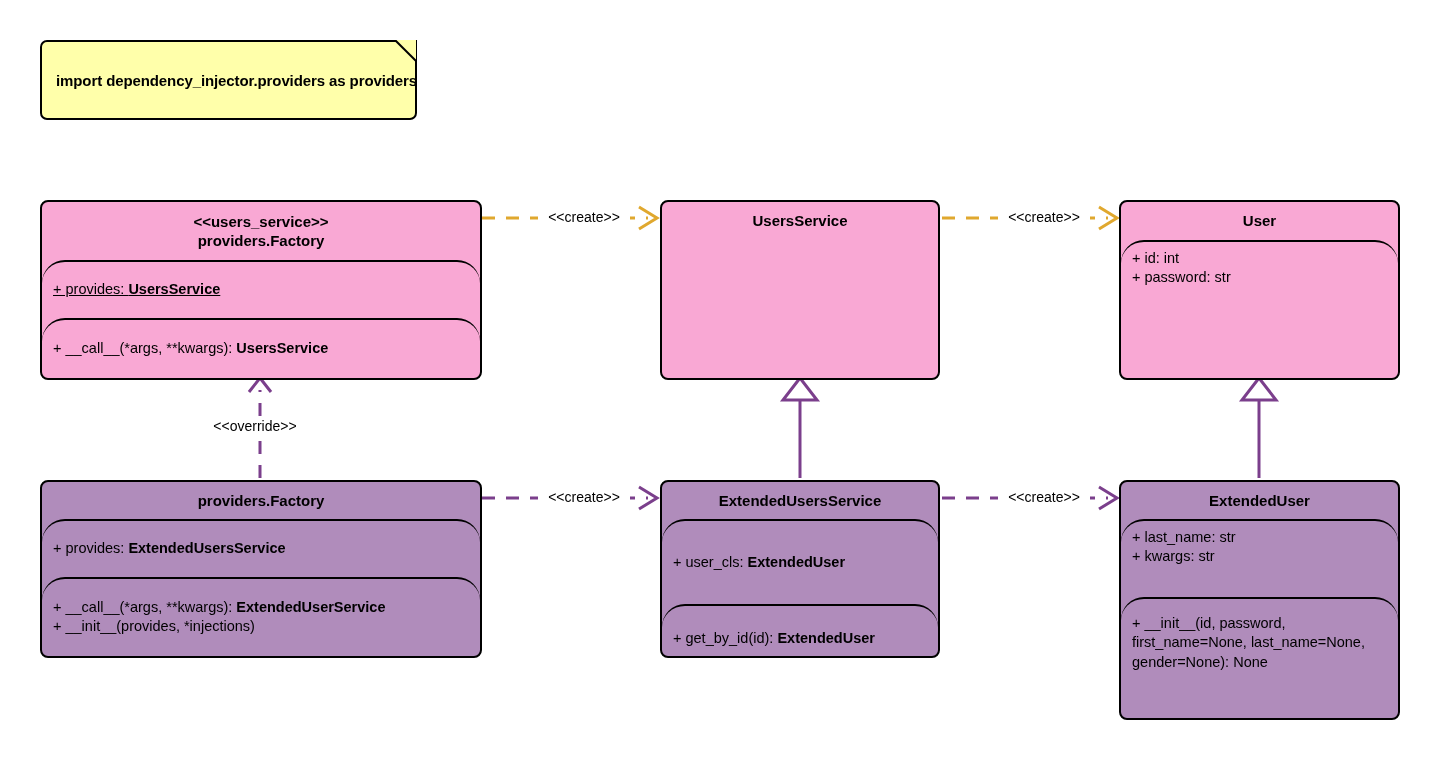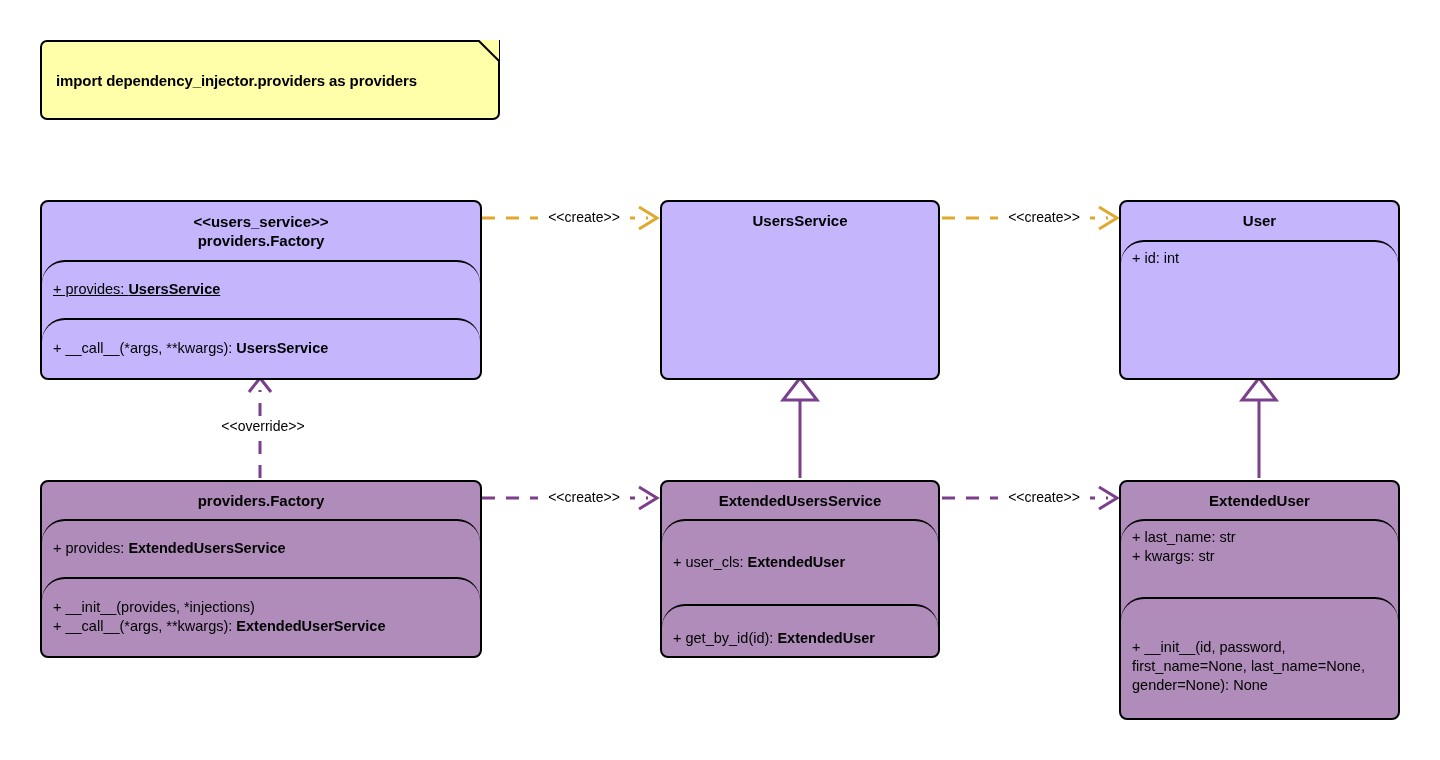--- a/index.html
+++ b/index.html
@@ -51,21 +51,21 @@
 
   
   .uml-class {
     position: absolute;
     box-sizing: border-box;
     border: 2.5px solid #000000;
     border-radius: 8px;
     overflow: hidden;
     z-index: 3;
   }
-  .uml-class.yellow { background: #c4b5fd; }
+  .uml-class.yellow { background: #f9a8d4; }
   .uml-class.purple { background: #b08cbb; }
 
   .compartment {
     box-sizing: border-box;
     position: relative;
   }
   .compartment + .compartment {
     border-top: 2.5px solid #000000;
   }
   .comp-header {
@@ -155,25 +155,25 @@
     </g>
 
     <g>
       <line x1="1259" y1="478" x2="1259" y2="398" stroke="#7b3f8c" stroke-width="3"></line>
       <polygon points="1259,378 1242,400 1276,400" fill="#ffffff" stroke="#7b3f8c" stroke-width="3" stroke-linejoin="miter"></polygon>
     </g>
   </svg>
 
   <div class="edge-label" style="left:538px; top:209px; width:86px;">&lt;&lt;create&gt;&gt;</div>
   <div class="edge-label" style="left:998px; top:209px; width:86px;">&lt;&lt;create&gt;&gt;</div>
-  <div class="edge-label" style="left:205px; top:418px; width:110px;">&lt;&lt;override&gt;&gt;</div>
+  <div class="edge-label" style="left:197px; top:418px; width:110px;">&lt;&lt;override&gt;&gt;</div>
   <div class="edge-label" style="left:538px; top:489px; width:86px;">&lt;&lt;create&gt;&gt;</div>
   <div class="edge-label" style="left:998px; top:489px; width:86px;">&lt;&lt;create&gt;&gt;</div>
 
-  <div class="note" style="left:40px; top:40px; width:460px; height:80px;">
+  <div class="note" style="left:40px; top:40px; width:377px; height:80px;">
     <span class="note-text">import dependency_injector.providers as providers</span>
     <span class="note-fold">
       <svg width="22" height="22" viewBox="0 0 22 22" xmlns="http://www.w3.org/2000/svg">
         <path d="M0 0 L22 22 L22 0 Z" fill="#ffffaa"></path>
         <path d="M0 0 L22 22" stroke="#000000" stroke-width="2" fill="none"></path>
         <path d="M22 0 L22 22" stroke="#000000" stroke-width="2" fill="none"></path>
       </svg>
     </span>
   </div>
 
@@ -195,33 +195,34 @@
       <div class="line">UsersService</div>
     </div>
   </div>
 
   <div class="uml-class yellow" style="left:1119px; top:200px; width:281px; height:180px;">
     <div class="compartment comp-header" style="height:38px;">
       <div class="line">User</div>
     </div>
     <div class="compartment comp-body" style="height:68px; justify-content:flex-start; padding-top:7px;">
       <div class="row">+ id: int</div>
+      <div class="row">+ password: str</div>
     </div>
   </div>
 
   <div class="uml-class purple" style="left:40px; top:480px; width:442px; height:178px;">
     <div class="compartment comp-header" style="height:37px;">
       <div class="line">providers.Factory</div>
     </div>
     <div class="compartment comp-body" style="height:58px;">
       <div class="row"><span>+ provides: </span><b>ExtendedUsersService</b></div>
     </div>
     <div class="compartment comp-body" style="height:78px;">
+      <div class="row"><span>+ __call__(*args, **kwargs): </span><b>ExtendedUserService</b></div>
       <div class="row">+ __init__(provides, *injections)</div>
-      <div class="row"><span>+ __call__(*args, **kwargs): </span><b>ExtendedUserService</b></div>
     </div>
   </div>
 
   <div class="uml-class purple" style="left:660px; top:480px; width:280px; height:178px;">
     <div class="compartment comp-header" style="height:37px;">
       <div class="line">ExtendedUsersService</div>
     </div>
     <div class="compartment comp-body" style="height:85px;">
       <div class="row"><span>+ user_cls: </span><b>ExtendedUser</b></div>
     </div>
@@ -231,18 +232,18 @@
   </div>
 
   <div class="uml-class purple" style="left:1119px; top:480px; width:281px; height:240px;">
     <div class="compartment comp-header" style="height:37px;">
       <div class="line">ExtendedUser</div>
     </div>
     <div class="compartment comp-body" style="height:78px; justify-content:flex-start; padding-top:7px;">
       <div class="row">+ last_name: str</div>
       <div class="row">+ kwargs: str</div>
     </div>
-    <div class="compartment comp-body" style="height:122px; justify-content:center; padding-top:15px;">
+    <div class="compartment comp-body" style="height:122px; justify-content:flex-start; padding-top:15px;">
       <div class="row wrap">+ __init__(id, password, first_name=None, last_name=None, gender=None): None</div>
     </div>
   </div>
 
 </div>
 
 </body></html>

